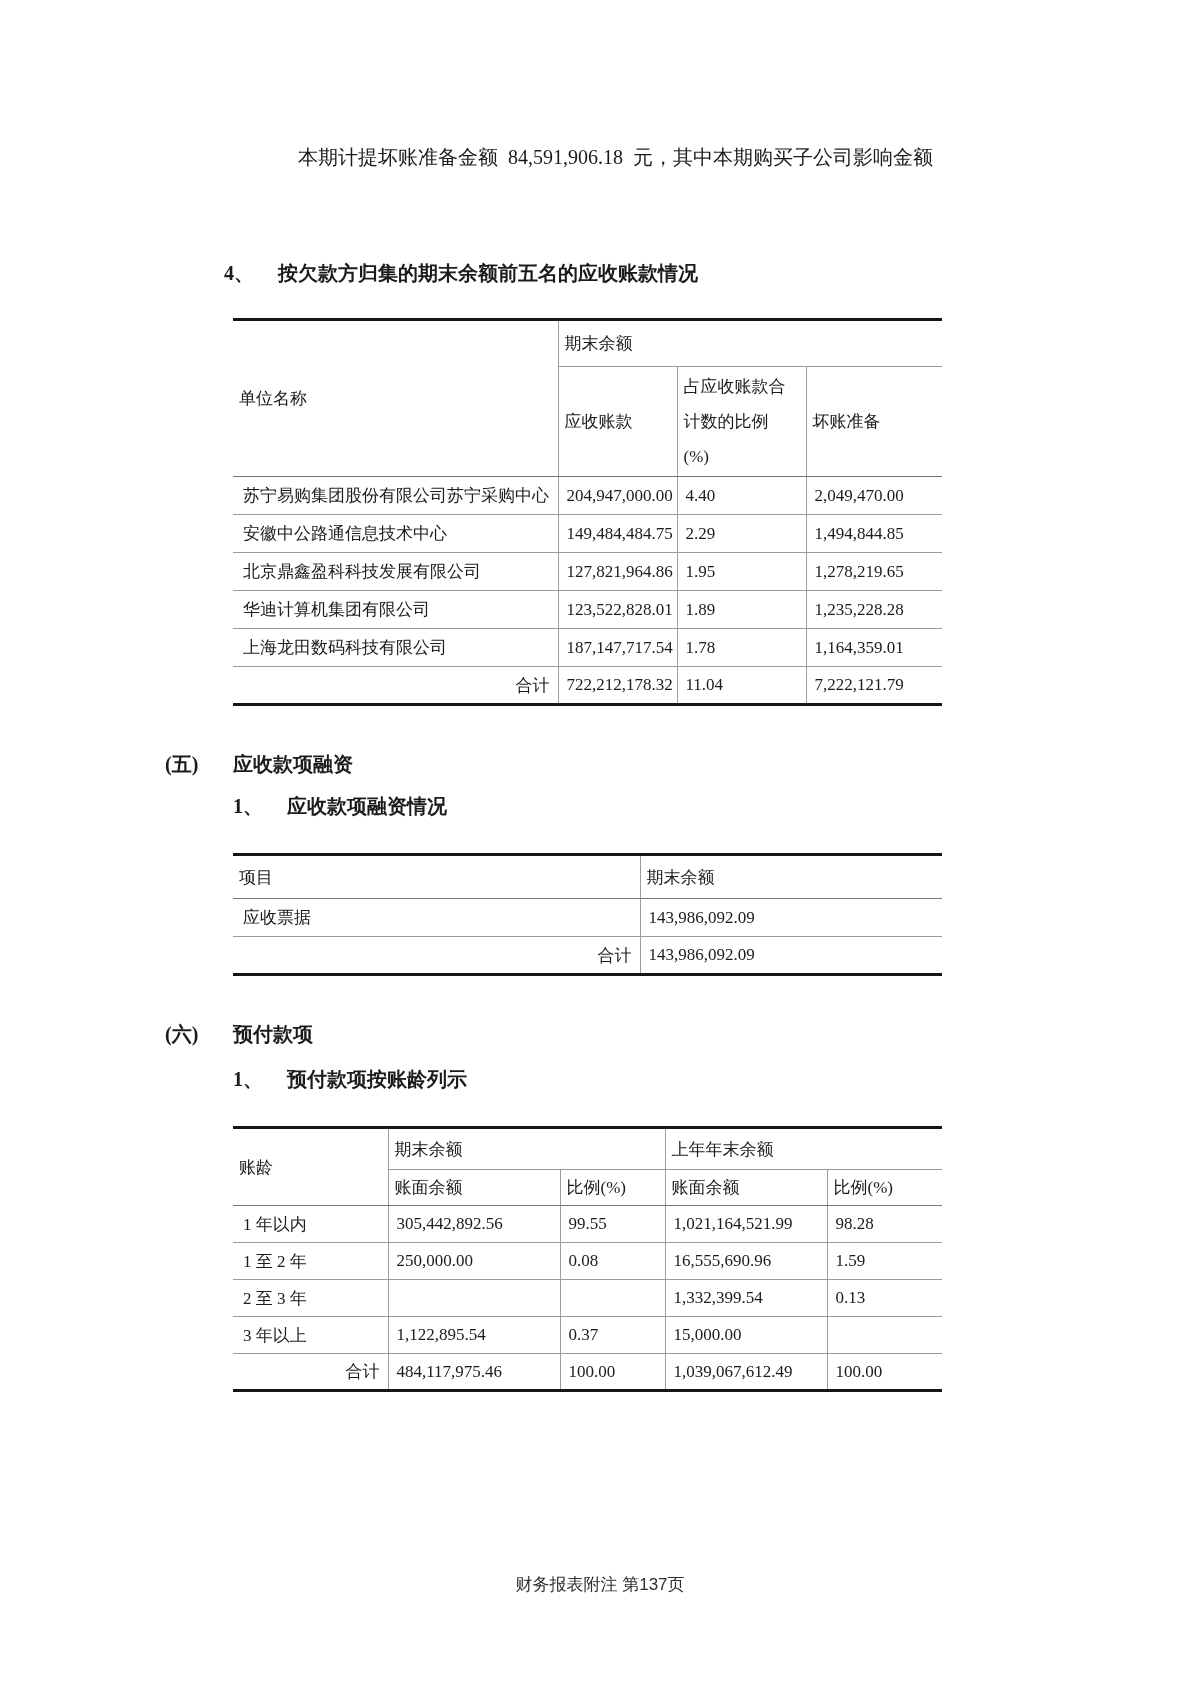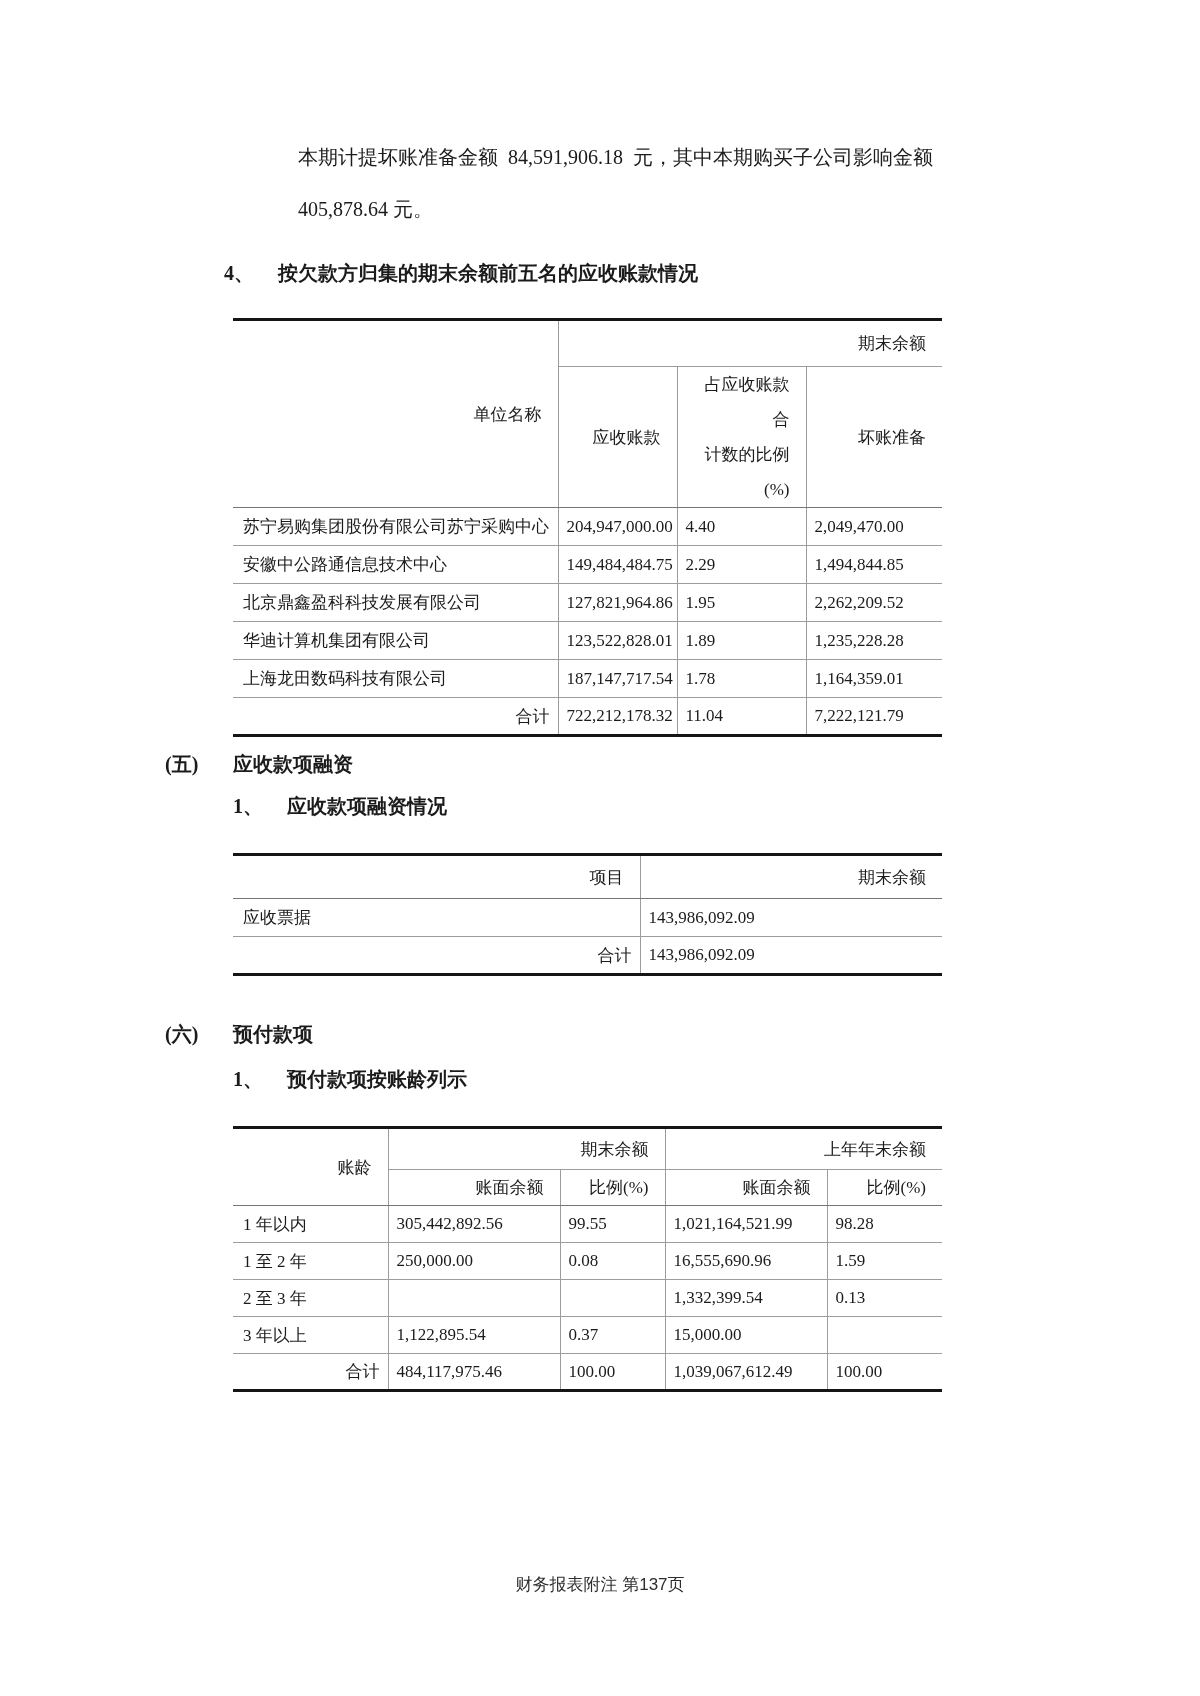--- a/index.html
+++ b/index.html
@@ -21,21 +21,21 @@
   .num54 { display: inline-block; width: 54px; }
   .num68 { display: inline-block; width: 68px; }
 
   table.fin {
     position: absolute; left: 233px; width: 709px;
     border-collapse: collapse; table-layout: fixed;
     font-size: 17px; color: #1b1b1b;
     border-top: 3px solid #151515; border-bottom: 3px solid #151515;
   }
   .t1 { top: 318px; } .t2 { top: 853px; } .t3 { top: 1126px; }
-  th { font-weight: normal; text-align: right; vertical-align: middle; padding: 0 16px; }
+  th { font-weight: normal; text-align: left; vertical-align: middle; padding: 0 6px; }
   td { vertical-align: middle; padding: 0 8px; }
   .vline   { border-right: 1px solid #9c9c9c; }
   .hline   { border-bottom: 1px solid #9c9c9c; }
   .hdrline { border-bottom: 1px solid #757575; }
   .num { text-align: left; }
   .lbl { text-align: left; padding-left: 10px; }
   .ctr { text-align: right; }
   .prelines { white-space: pre-line; line-height: 35px; }
 
   .footer {
@@ -44,21 +44,20 @@
     font-family: "Liberation Sans", "DejaVu Sans", sans-serif;
   }
 </style>
 </head>
 <body>
 
 <div class="page">
 
   <div class="intro">
     <div>本期计提坏账准备金额  84,591,906.18  元，其中本期购买子公司影响金额</div>
-    <div>405,878.64 元。</div>
   </div>
 
   <div class="heading h4">
     <span class="num54">4、</span><span>按欠款方归集的期末余额前五名的应收账款情况</span>
   </div>
 
   <table class="fin t1">
     <colgroup>
       <col style="width:325px">
         <col style="width:119px">
@@ -88,21 +87,21 @@
       <tr style="height:38px;">
         <td class="vline hline lbl">安徽中公路通信息技术中心</td>
         <td class="vline hline num">149,484,484.75</td>
         <td class="vline hline num">2.29</td>
         <td class="hline num">1,494,844.85</td>
       </tr>
       <tr style="height:38px;">
         <td class="vline hline lbl">北京鼎鑫盈科科技发展有限公司</td>
         <td class="vline hline num">127,821,964.86</td>
         <td class="vline hline num">1.95</td>
-        <td class="hline num">2,262,209.52</td>
+        <td class="hline num">1,278,219.65</td>
       </tr>
       <tr style="height:38px;">
         <td class="vline hline lbl">华迪计算机集团有限公司</td>
         <td class="vline hline num">123,522,828.01</td>
         <td class="vline hline num">1.89</td>
         <td class="hline num">1,235,228.28</td>
       </tr>
       <tr style="height:38px;">
         <td class="vline hline lbl">上海龙田数码科技有限公司</td>
         <td class="vline hline num">187,147,717.54</td>

